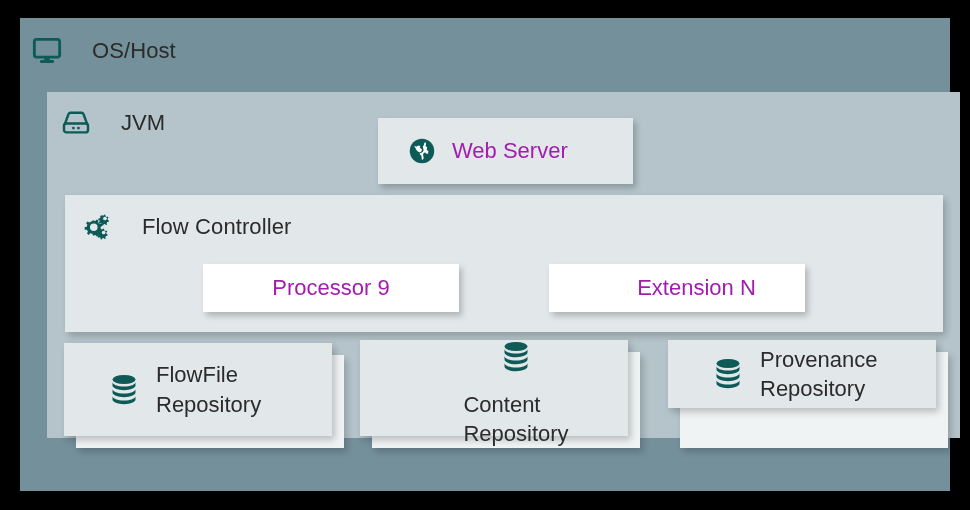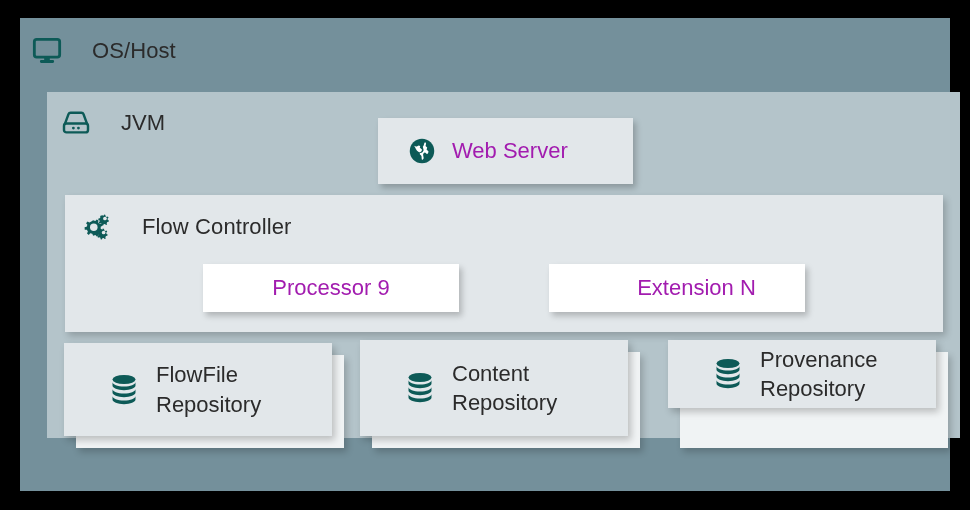--- a/index.html
+++ b/index.html
@@ -144,21 +144,21 @@
   }
   .repo-text {
     font-size: 22px;
     color: #2b2b2b;
     line-height: 1.32;
   }
 
   #flowfile-card  { left: 44px;  top: 325px; width: 268px; height: 93px; }
   #flowfile-card-back { left: 56px; top: 337px; width: 268px; height: 93px; }
 
-  #content-card   { left: 340px; top: 322px; width: 268px; height: 96px; }
+  #content-card   { left: 340px; top: 322px; width: 268px; height: 96px; flex-direction: column; }
   #content-card-back { left: 352px; top: 334px; width: 268px; height: 96px; }
 
   #provenance-card { left: 648px; top: 322px; width: 268px; height: 68px; }
   #provenance-card-back { left: 660px; top: 334px; width: 268px; height: 96px; }
 
   
   #local-storage-label {
     position: absolute;
     left: 32px;
     top: 445px;

